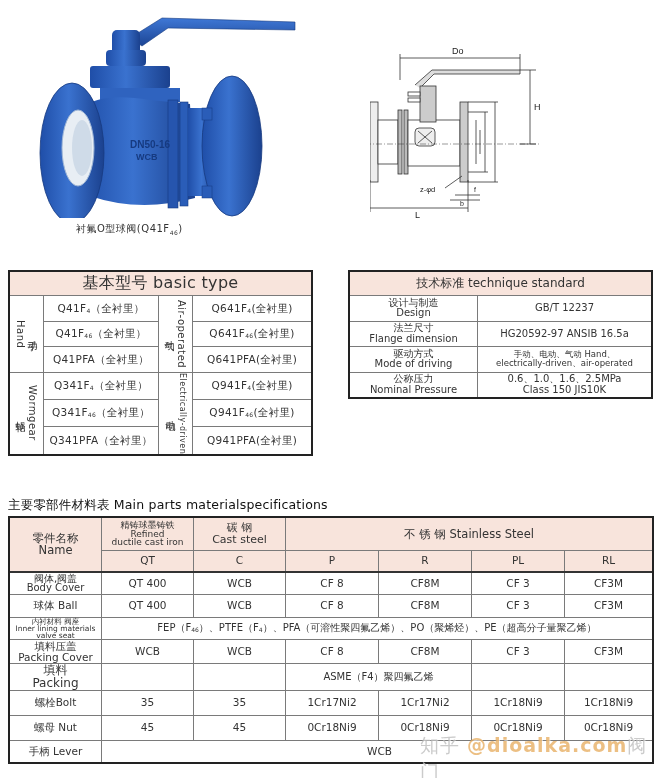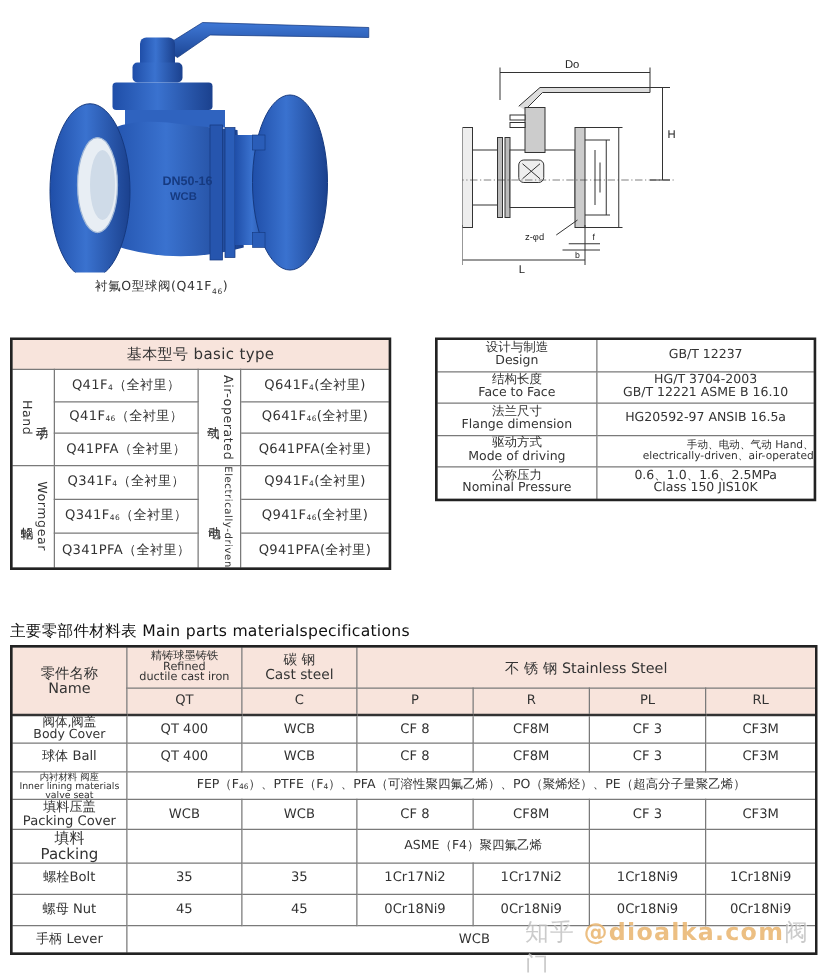--- a/index.html
+++ b/index.html
@@ -15,33 +15,33 @@
   
   table { border-collapse: collapse; position: absolute; table-layout: fixed; }
   td { border: 1px solid #7a7a7a; text-align: center; vertical-align: middle; font-size: 11px; color: #333; line-height: 1.05; }
   .tbl-outer { outline: 2px solid #222; outline-offset: -1px; }
   .hdr { background: #f8e4dc; }
   .thick-top td { border-top: 2px solid #333; }
 
   
   #basic { left: 9px; top: 271px; width: 302px; }
   #basic td { height: 25.5px; font-size: 10.5px; letter-spacing: 0.3px; }
-  #basic .title td { height: 24px; font-size: 12px; text-align: center; }
+  #basic .title td { height: 24px; font-size: 16px; text-align: center; }
   .vert { writing-mode: vertical-rl; font-size: 10px; letter-spacing: 0.5px; white-space: nowrap; display: inline-block; line-height: 1.1; }
   .vert-cn { text-orientation: upright; }
   .vert-wrap { display: flex; flex-direction: row-reverse; justify-content: center; align-items: center; gap: 1px; }
   sub.s { font-size: 6px; vertical-align: -1px; }
 
   
   #tech { left: 349px; top: 271px; width: 302px; }
   #tech td { height: 25.5px; font-size: 10.5px; }
   #tech .title td { height: 24px; font-size: 12px; }
   #tech .lbl { font-size: 10px; line-height: 1.05; }
   #tech .val { font-size: 10px; line-height: 1.05; }
-  .tiny { font-size: 8.5px; text-align: right; }
+  .tiny { font-size: 8.5px; }
 
   
   .mat-title { position: absolute; left: 8px; top: 497px; font-size: 12.5px; color: #111; letter-spacing: 0.2px; }
   #mat { left: 9px; top: 517px; width: 643px; }
   #mat td { font-size: 10.5px; }
   #mat .small { font-size: 9px; line-height: 0.95; }
   #mat .xsmall { font-size: 7.5px; line-height: 0.95; }
 
   .watermark { position: absolute; left: 420px; top: 733px; font-size: 19px; font-weight: bold; color: rgba(230,170,90,0.75);
                letter-spacing: 1px; text-shadow: 1px 1px 0 rgba(255,255,255,0.6); pointer-events: none; }
@@ -218,37 +218,30 @@
   </tr>
 </tbody>
   </table>
 
 <table id="tech" class="tbl-outer">
   <colgroup>
       <col style="width:128px">
       <col style="width:174px">
     </colgroup>
   <tbody>
+      <tr class="title">
+    <td colspan="2" class="hdr">技术标准 technique standard</td>
+  </tr>
   <tr>
     <td class="lbl">
           <div>设计与制造</div>
           <div>Design</div>
         </td>
     <td class="val">
           <div>GB/T 12237</div>
-        </td>
-  </tr>
-  <tr>
-    <td class="lbl">
-          <div>结构长度</div>
-          <div>Face to Face</div>
-        </td>
-    <td class="val">
-          <div>HG/T 3704-2003</div>
-          <div>GB/T 12221   ASME B 16.10</div>
         </td>
   </tr>
   <tr>
     <td class="lbl">
           <div>法兰尺寸</div>
           <div>Flange dimension</div>
         </td>
     <td class="val">
           <div>HG20592-97  ANSIB 16.5a</div>
         </td>

